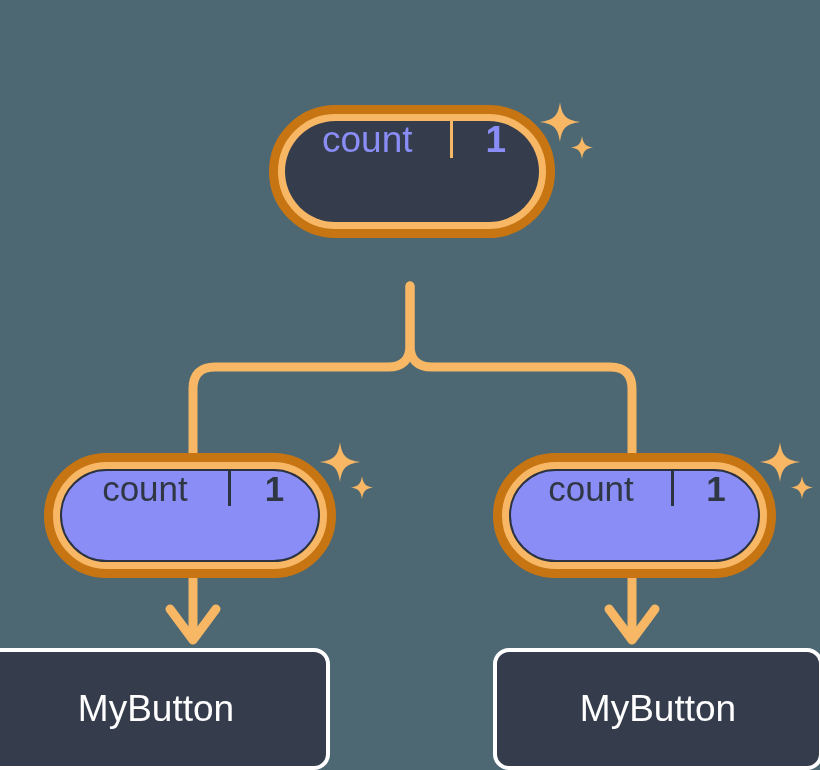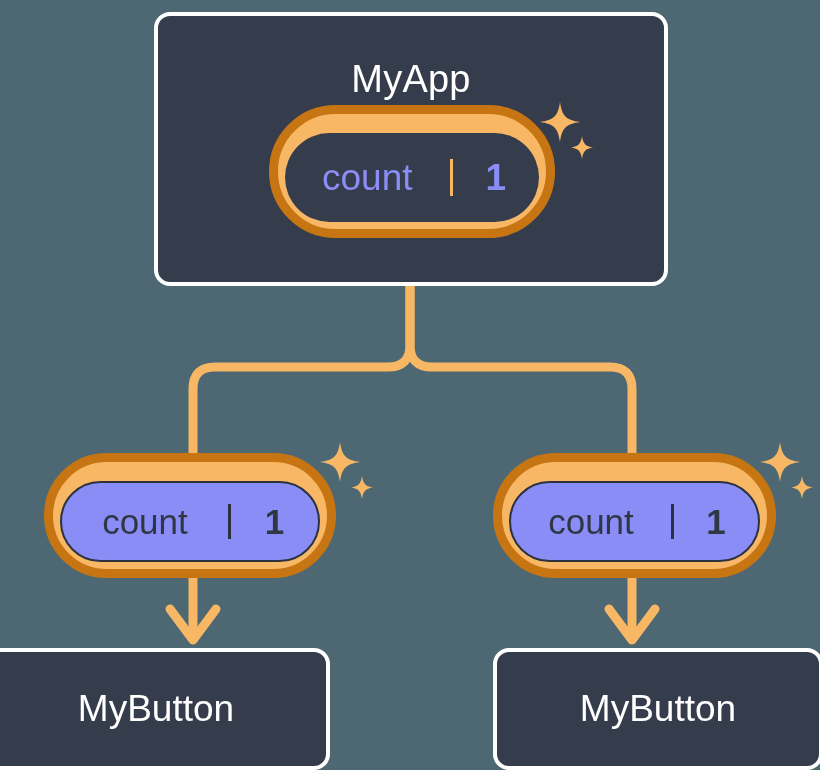--- a/index.html
+++ b/index.html
@@ -80,25 +80,24 @@
     border-radius: 999px;
     border: 9px solid #c77512;
     background: #f7b765;
     display: flex;
     align-items: stretch;
     padding: 7px;
   }
   .pill-inner {
     flex: 1 1 auto;
     display: flex;
-    align-items: center;
+    align-items: flex-start;
     border-radius: 999px;
     overflow: hidden;
     box-sizing: border-box;
-    margin-top: 12px;
   }
   .pill-name, .pill-value {
     display: flex;
     align-items: center;
     justify-content: center;
     box-sizing: border-box;
     line-height: 1;
   }
   .pill-name { flex: 0 0 66%; }
   .pill-value { flex: 1 1 auto; }
@@ -169,23 +168,20 @@
       <path d="M193 578 L193 638" stroke="#f7b765" stroke-width="9" stroke-linecap="round" fill="none"></path>
       <path d="M170 609 L193 640 L216 609" stroke="#f7b765" stroke-width="9" stroke-linecap="round" stroke-linejoin="round" fill="none"></path>
     </g>
 
     <g>
       <path d="M632 578 L632 638" stroke="#f7b765" stroke-width="9" stroke-linecap="round" fill="none"></path>
       <path d="M609 609 L632 640 L655 609" stroke="#f7b765" stroke-width="9" stroke-linecap="round" stroke-linejoin="round" fill="none"></path>
     </g>
   </svg>
 
-  <div class="card" id="card-myapp">
-    <div class="card-title">MyApp</div>
-  </div>
 
   <div class="pill" id="pill-myapp">
     <div class="pill-inner">
       <div class="pill-name">count</div>
       <div class="pill-value">1</div>
     </div>
   </div>
 
   <div class="sparkle-group" id="sparkle-myapp">
     <svg width="60" height="70" viewBox="0 0 60 70" fill="none">

